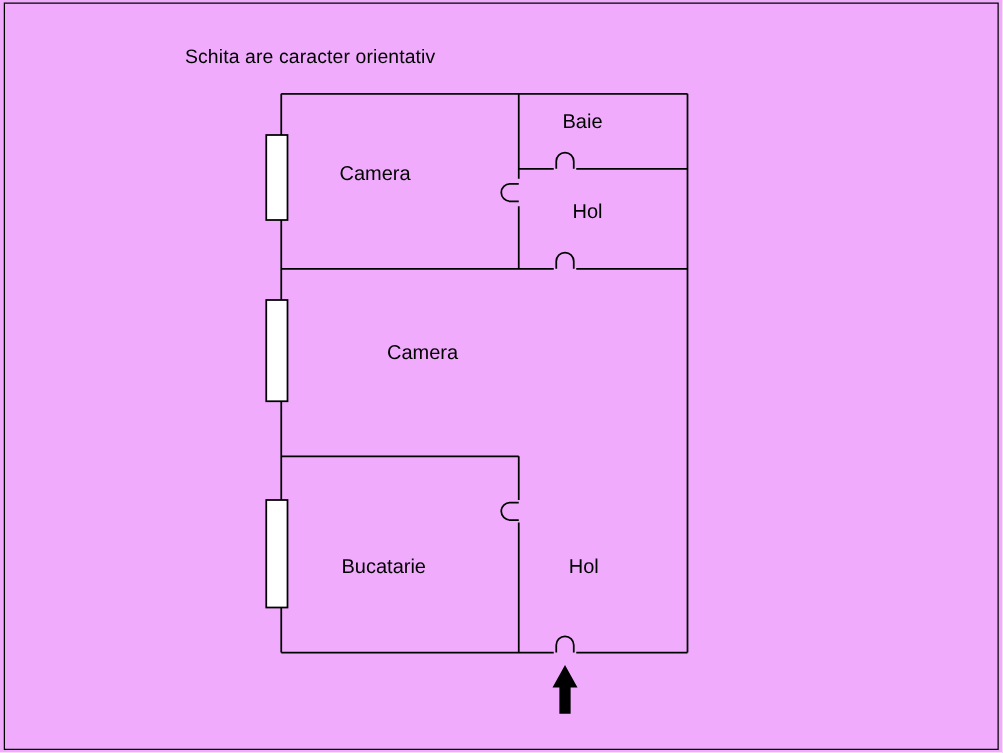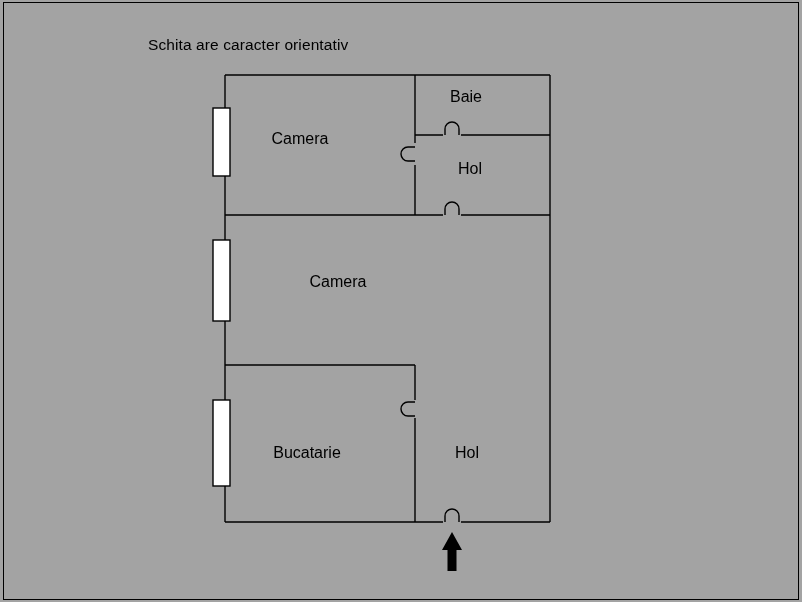--- a/index.html
+++ b/index.html
@@ -5,21 +5,21 @@
   html, body {
     margin: 0;
     padding: 0;
     background: #ffffff;
     font-family: "Liberation Sans", sans-serif;
   }
   .canvas {
     position: relative;
     width: 802px;
     height: 602px;
-    background: #a3a3a3;
+    background: #f0abfc;
     overflow: hidden;
   }
   svg text {
     fill: #000000;
     font-family: "Liberation Sans", sans-serif;
   }
   .title-text {
     font-size: 15.5px;
     letter-spacing: 0.1px;
   }

